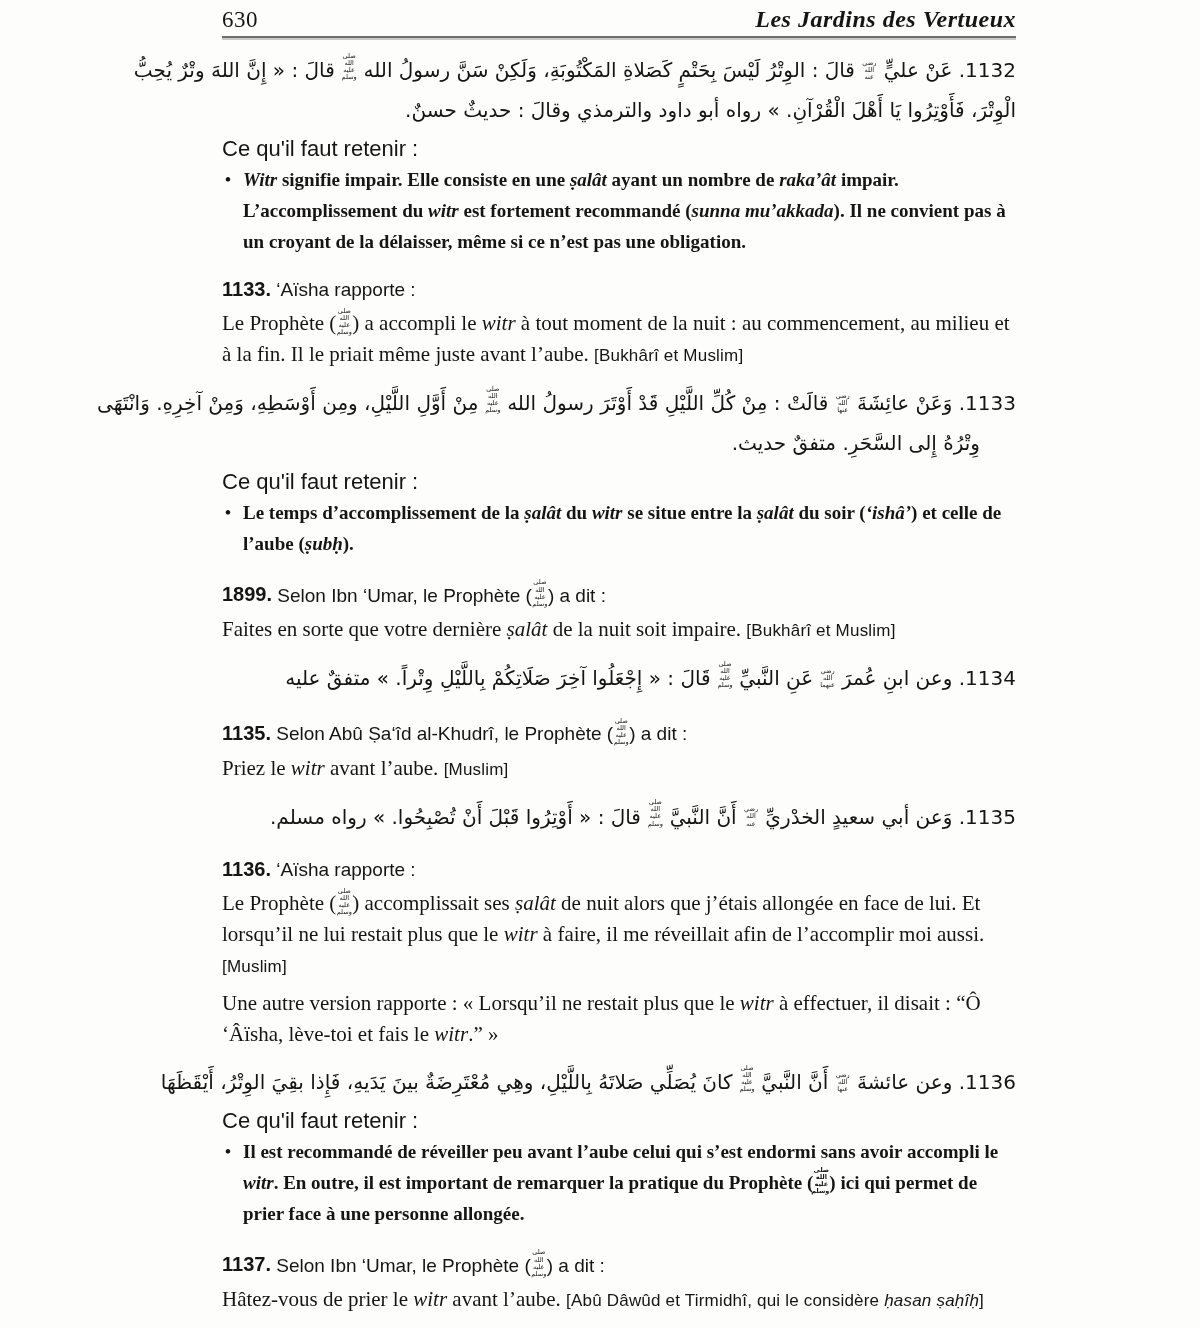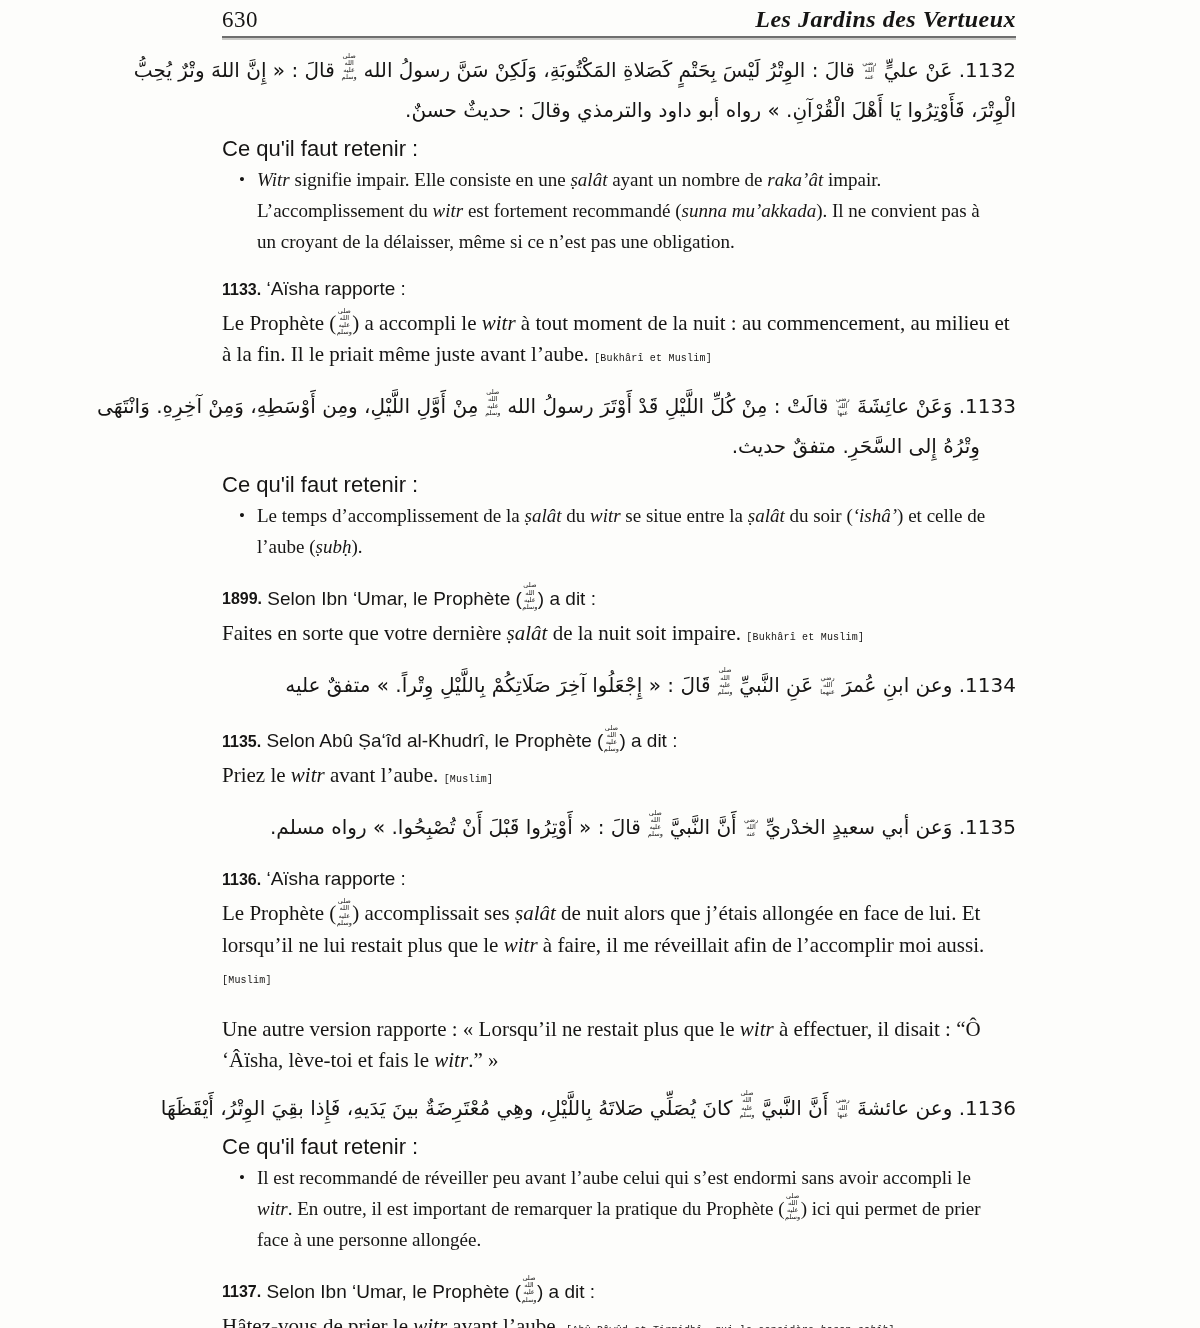--- a/index.html
+++ b/index.html
@@ -29,43 +29,43 @@
   .ar.mid{padding-right:150px;}                      
 
   
   .retenir{
     margin-top:8px;
     font-family:"Liberation Sans","DejaVu Sans",sans-serif;
     font-size:22px;line-height:22px;
   }
 
   
-  ul.bullets{list-style:none;margin:4px 14px 0;padding:0;}
+  ul.bullets{list-style:none;margin:4px 0 0;padding:0;font-weight:bold;}
   ul.bullets li{
     position:relative;padding-left:21px;
     font-size:19px;line-height:31px;
   }
   ul.bullets li::before{content:"•";position:absolute;left:3px;top:0;font-size:17px;}
 
   
   .h3{
     margin:20px 0 0;
     font-family:"Liberation Sans","DejaVu Sans",sans-serif;
     font-size:19px;line-height:24px;font-weight:normal;
   }
-  .h3 .num{font-weight:bold;font-size:16px;}
+  .h3 .num{font-weight:bold;font-size:20px;}
 
   
   .body{margin:6px 0 0;font-size:21px;line-height:31px;}
-  .body.alt{margin-top:18px;}
+  .body.alt{margin-top:6px;}
 
   
   .src{
-    font-family:Liberation Mono, monospace;
-    font-size:10px;letter-spacing:.2px;
+    font-family:Liberation Sans, sans-serif;
+    font-size:17px;letter-spacing:.2px;
   }
 
   
   .seal{
     display:inline-block;direction:rtl;
     font-family:"DejaVu Sans",sans-serif;
     font-size:6.5px;line-height:1.1;
     width:16px;white-space:normal;text-align:center;
     vertical-align:-4px;
   }

